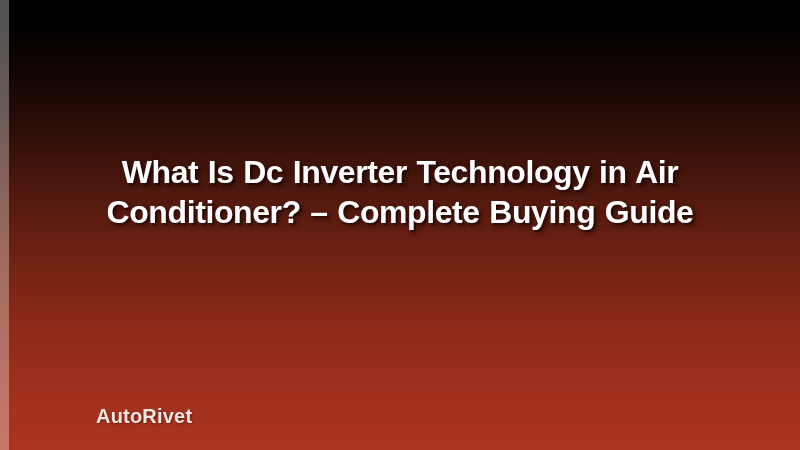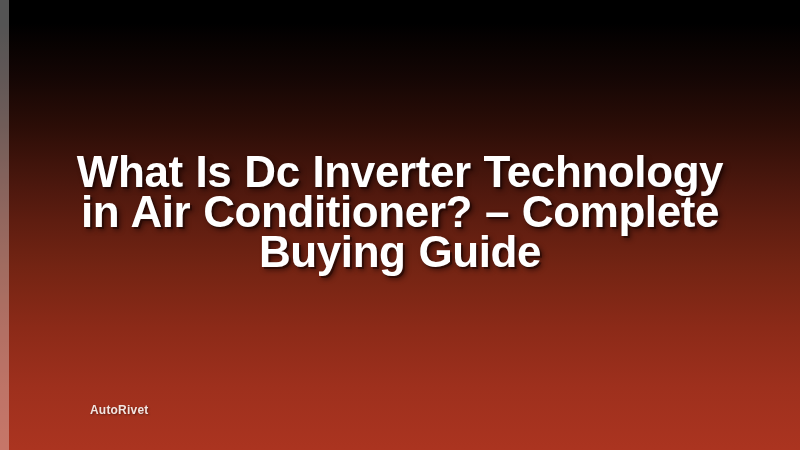--- a/index.html
+++ b/index.html
@@ -62,41 +62,41 @@
     position: absolute;
     left: 68px;
     right: 68px;
     top: 152px;
     text-align: center;
   }
 
   .title {
     margin: 0;
     font-family: "Liberation Sans", sans-serif;
-    font-size: 44px;
+    font-size: 32px;
     line-height: 40px;
     font-weight: bold;
     letter-spacing: -0.4px;
     color: #FFFFFF;
     text-shadow:
        2px 2px 0 rgba(30, 6, 3, 0.55),
        3px 3px 5px rgba(20, 4, 2, 0.60);
     word-spacing: 1px;
   }
 
   .brand-block {
     position: absolute;
     left: 80px;
     top: 388px;
   }
 
   .brand {
-    margin: 10px;
+    margin: 16px;
     font-family: "Liberation Sans", sans-serif;
-    font-size: 12px;
+    font-size: 20px;
     line-height: 24px;
     font-weight: bold;
     letter-spacing: 0.2px;
     color: #F2E6E2;
     text-shadow: 1px 1px 2px rgba(30, 6, 3, 0.45);
   }
 </style>
 </head>
 <body>
 

